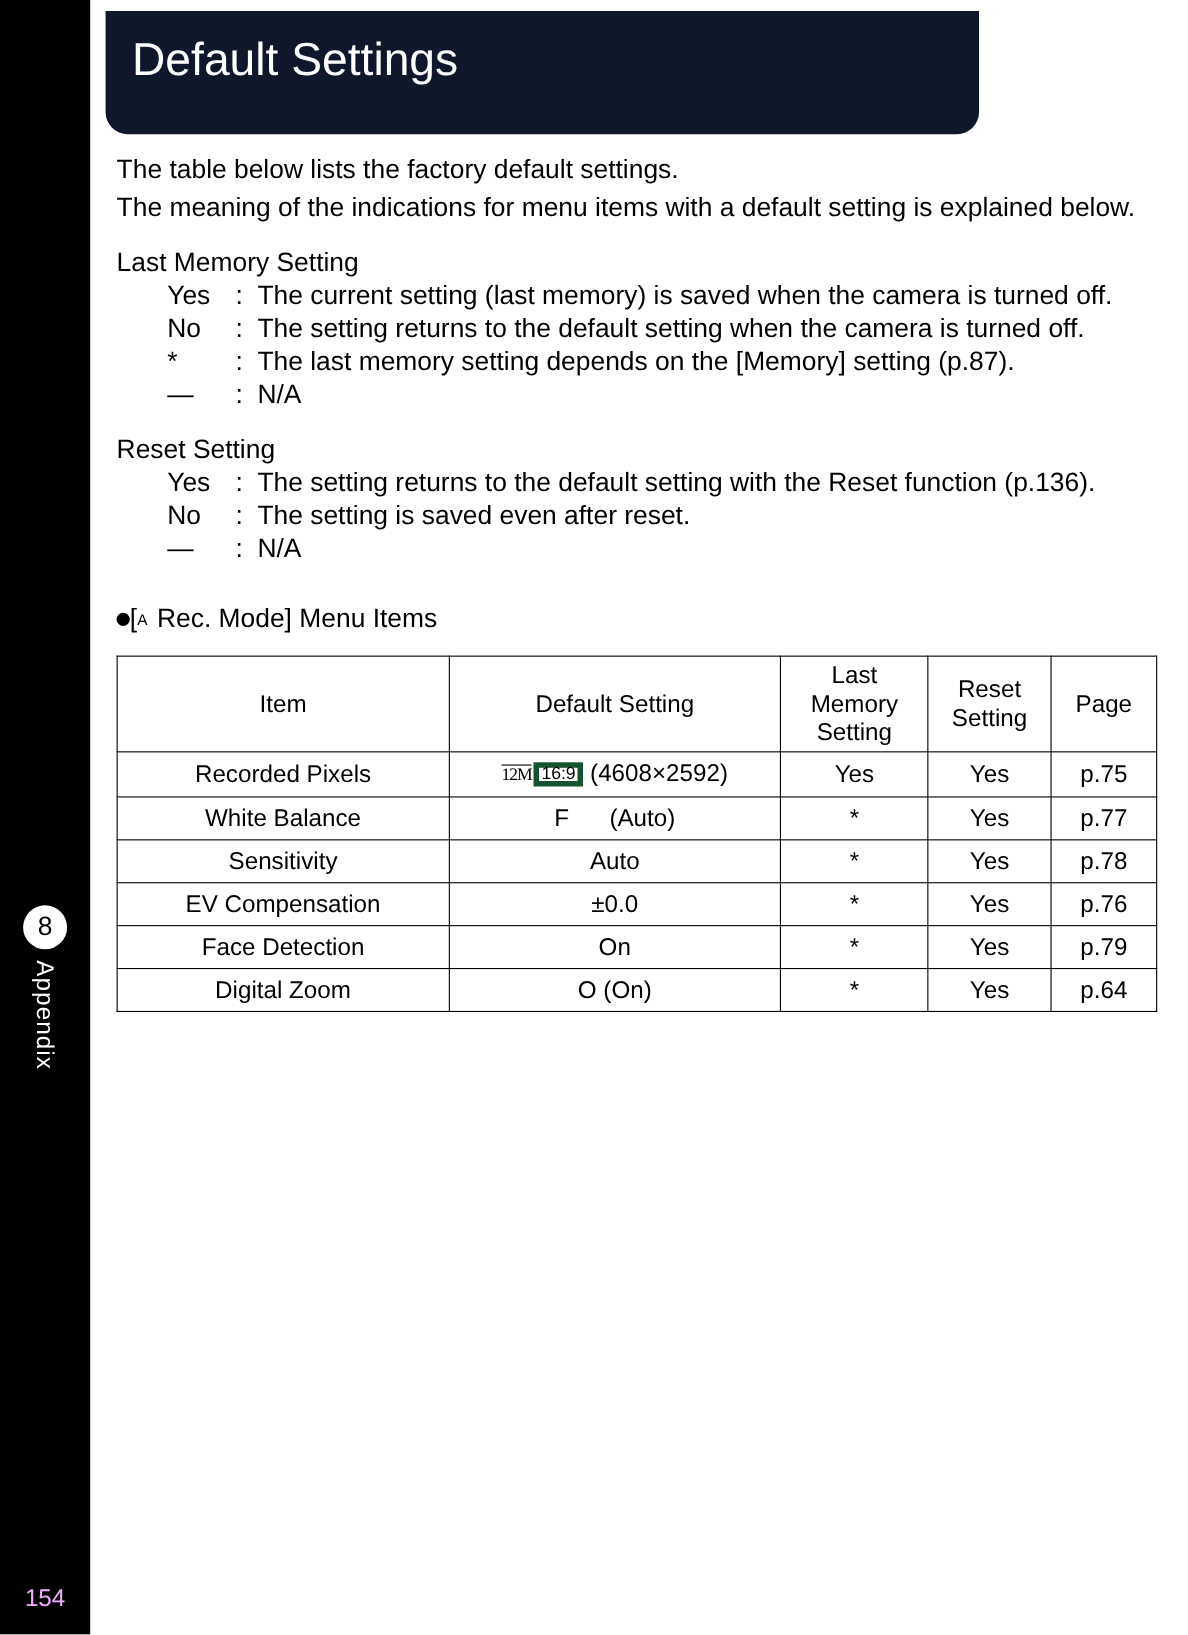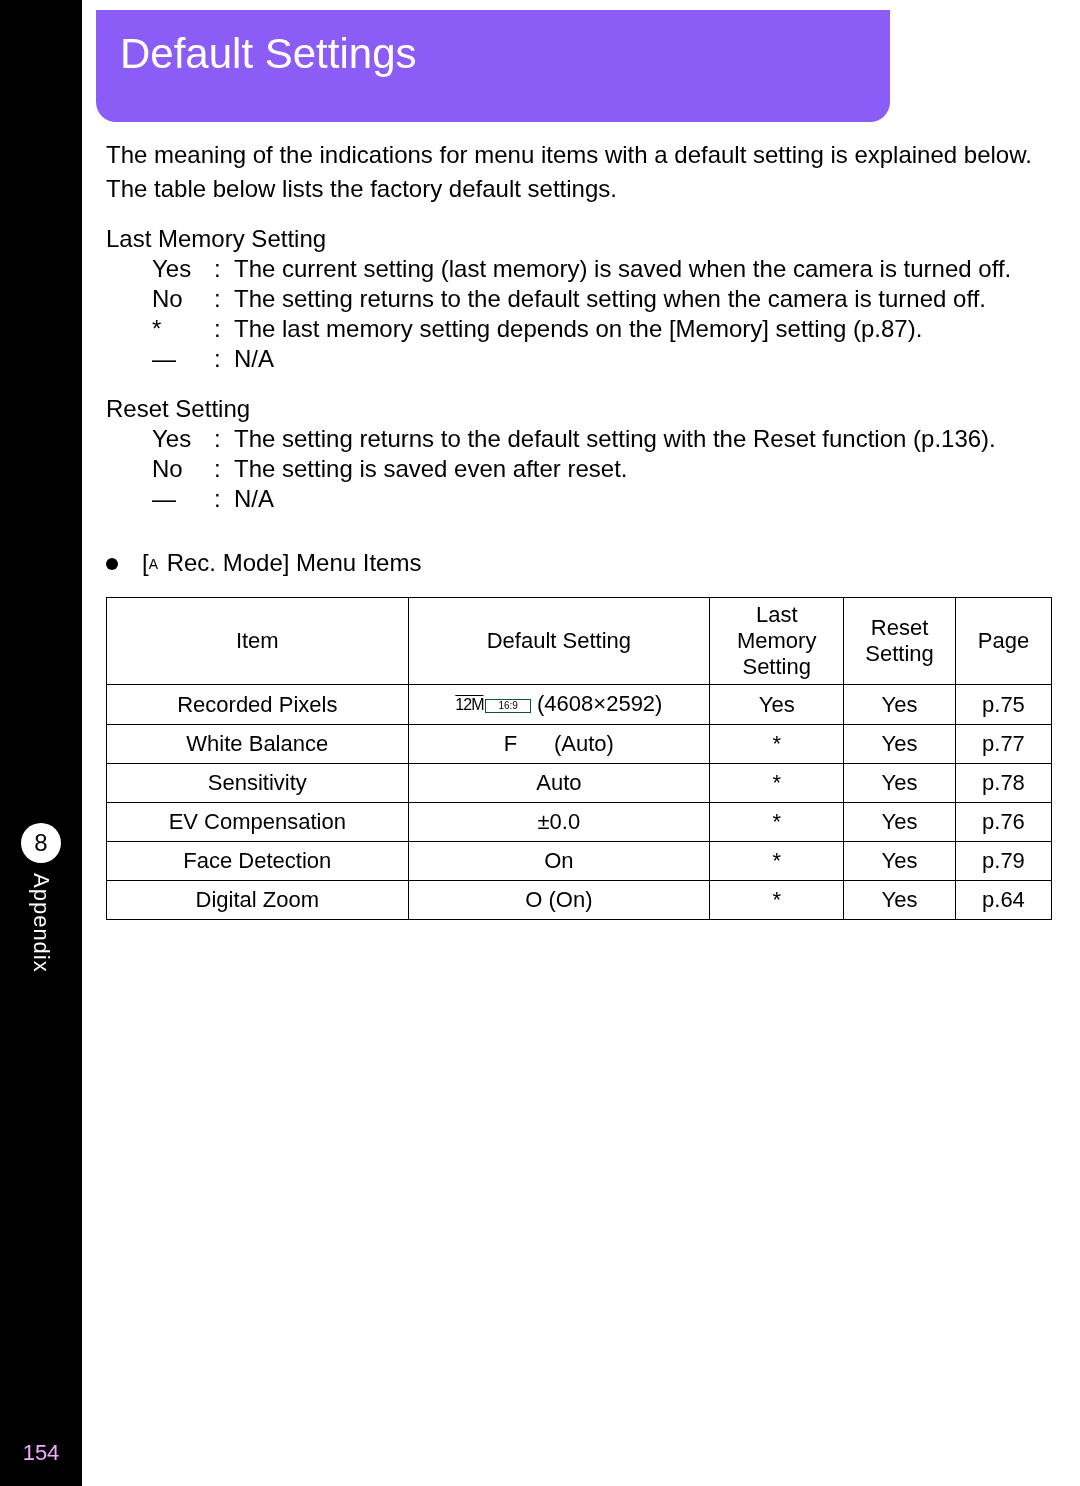--- a/index.html
+++ b/index.html
@@ -62,21 +62,21 @@
     color: #f0abfc;
     font-size: 22px;
   }
 
   .title-tab {
     position: absolute;
     left: 96px;
     top: 10px;
     width: 794px;
     height: 112px;
-    background: #8b5cf6;
+    background: #0f172a;
     border-radius: 0 0 20px 20px;
     color: #fff;
     font-size: 42px;
     font-weight: 400;
     padding-left: 24px;
     padding-top: 20px;
     box-sizing: border-box;
   }
 
   .content {
@@ -104,21 +104,21 @@
   }
   .def-colon {
     width: 20px;
     flex: 0 0 20px;
   }
   .def-text { flex: 1; }
 
   .bullet-heading {
     display: flex;
     align-items: center;
-    gap: 24px;
+    gap: 0;
     margin-top: 34px;
     margin-bottom: 18px;
     font-size: 24px;
   }
   .bullet-dot {
     width: 12px;
     height: 12px;
     background: #000;
     border-radius: 50%;
     flex: 0 0 12px;
@@ -156,26 +156,27 @@
     font-size: 14px;
     vertical-align: 2px;
     margin-right: 2px;
   }
   .twelve-m {
     display: inline-block;
     font-size: 16px;
     text-decoration: overline;
     letter-spacing: -1px;
     vertical-align: 1px;
+    font-family: Liberation Serif, serif;
   }
   .sixteen-nine {
     display: inline-block;
-    font-size: 10px;
-    border: 1px solid #14532d;
-    padding: 0 12px;
+    font-size: 16px;
+    border: 5px solid #14532d;
+    padding: 0 2px;
     line-height: 12px;
     vertical-align: 2px;
     margin-left: 2px;
   }
   .bracket {
     font-family: "Courier New", monospace;
     font-size: 20px;
     letter-spacing: 10px;
     display: inline-block;
     line-height: 12px;
@@ -197,22 +198,22 @@
     <div class="page-number">154</div>
   </div>
 
   <div class="title-tab">
     <span>Default Settings</span>
   </div>
 
   <div class="content">
 
     <div class="intro">
+      <p>The table below lists the factory default settings.</p>
       <p>The meaning of the indications for menu items with a default setting is explained below.</p>
-      <p>The table below lists the factory default settings.</p>
     </div>
 
     <div class="sub-heading">Last Memory Setting</div>
     <div class="def-block">
       <div class="def-row">
         <div class="def-key">Yes</div>
         <div class="def-colon">:</div>
         <div class="def-text">The current setting (last memory) is saved when the camera is turned off.</div>
       </div>
       <div class="def-row">

